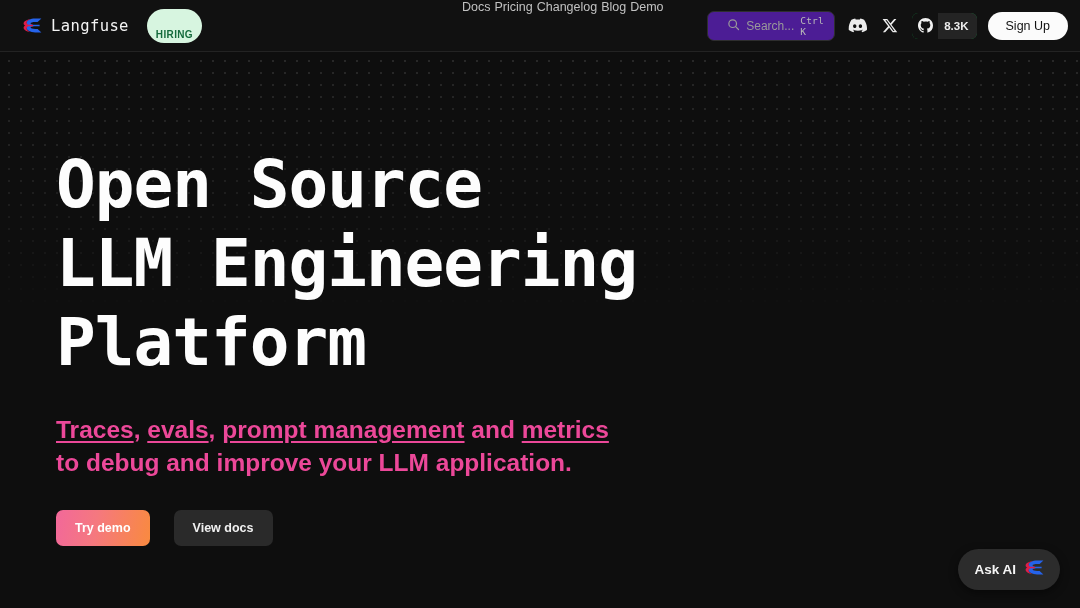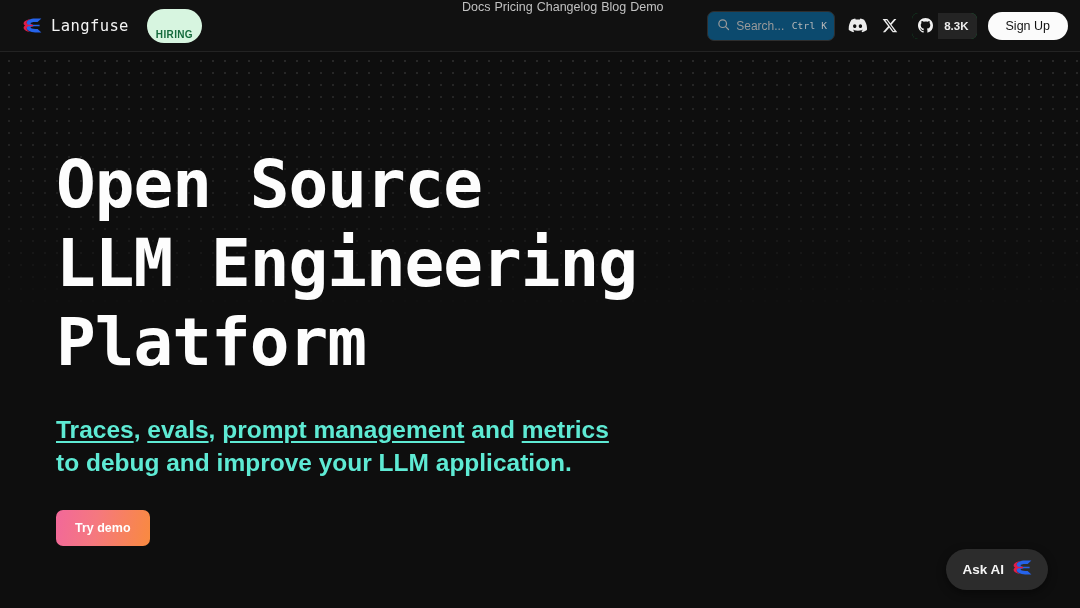--- a/index.html
+++ b/index.html
@@ -52,25 +52,25 @@
     color:#c2c2c2; font-size:12.5px; text-decoration:none;
   }
 
   .header-right{
     margin-left:auto;
     display:flex; align-items:center; gap:11px;
   }
 
   .search-box{
     width:128px; height:30px;
-    background:#0c4a6e;
+    background:#4c1d95;
     border:1px solid #2e2e2e;
     border-radius:7px;
     display:flex; align-items:center;
-    padding:0 7px 0 9px;
+    padding:0 7px 0 19px;
     gap:6px;
   }
   .search-box .srch-ico{ flex:0 0 auto; }
   .search-ph{
     color:#9a9a9a; font-size:12px; flex:1;
   }
   .kbd{
     font-family:"DejaVu Sans Mono","Liberation Mono",monospace;
     font-size:9.5px; color:#b9b9b9;
     letter-spacing:.2px;
@@ -133,21 +133,21 @@
     font-family:"DejaVu Sans Mono","Liberation Mono",monospace;
     color:#fdfdfd;
     font-size:66px;
     line-height:79px;
     font-weight:700;
     letter-spacing:-1px;
     white-space:pre;
   }
   .subhead{
     margin-top:31px;
-    color:#5eead4;
+    color:#ec4899;
     font-size:24.5px;
     line-height:33px;
     font-weight:700;
     max-width:760px;
   }
   .subhead u{ text-decoration:underline; text-underline-offset:3px; }
 
   .cta-row{
     margin-top:31px;
     display:flex; gap:24px; align-items:flex-end;
@@ -163,21 +163,21 @@
     background:#2a2a2a;
     color:#f0f0f0;
     font-size:12.5px; font-weight:700;
     padding:11px 19px;
     border:none; border-radius:7px;
   }
 
   
   .ask-ai{
     position:absolute;
-    right:32px; bottom:18px;
+    right:20px; bottom:18px;
     height:41px;
     background:#2c2c2c;
     border-radius:999px;
     display:flex; align-items:center;
     gap:8px;
     padding:0 16px;
     box-shadow:0 3px 10px rgba(0,0,0,.45);
   }
   .ask-ai-label{ color:#f5f5f5; font-size:13.5px; font-weight:700; }
 </style>
@@ -249,20 +249,21 @@
   <div class="hero-inner">
 
     <h1 class="headline"><span>Open Source</span>
 <span>LLM Engineering</span>
 <span>Platform</span></h1>
 
     <p class="subhead"><u>Traces</u><span>, </span><u>evals</u><span>, </span><u>prompt management</u><span> and </span><u>metrics</u><br><span>to debug and improve your LLM application.</span></p>
 
     <div class="cta-row">
       <button class="btn-demo">Try demo</button>
+      <button class="btn-docs">View docs</button>
     </div>
   </div>
 
   <div class="ask-ai">
     <span class="ask-ai-label">Ask AI</span>
     <span>
       <svg width="20" height="15" viewBox="0 0 20 15" xmlns="http://www.w3.org/2000/svg">
         <path d="M13.2 0.6 C8.4 0.6 4.4 2.6 4.4 5.2 C4.4 6.2 5.0 7.0 6.0 7.5 C5.0 8.0 4.4 8.8 4.4 9.8 C4.4 12.4 8.4 14.4 13.2 14.4 L19.4 14.4 L15.6 11.0 L13.2 11.0 C10.6 11.0 8.6 10.4 8.6 9.6 C8.6 8.9 10.1 8.4 12.2 8.3 L17.6 8.3 L17.6 6.7 L12.2 6.7 C10.1 6.6 8.6 6.1 8.6 5.4 C8.6 4.6 10.6 4.0 13.2 4.0 L15.6 4.0 L19.4 0.6 Z" fill="#2563eb"></path>
         <path d="M8.6 0.9 C4.6 1.6 1.6 3.3 1.6 5.4 C1.6 6.4 2.3 7.2 3.4 7.6 C2.3 8.0 1.6 8.8 1.6 9.8 C1.6 11.8 4.4 13.4 8.2 14.2 C6.0 13.3 4.6 12.0 4.6 10.6 C4.6 9.7 5.2 8.9 6.2 8.3 L11.0 8.3 L11.0 6.8 L6.2 6.8 C5.2 6.2 4.6 5.4 4.6 4.5 C4.6 3.1 6.2 1.8 8.6 0.9 Z" fill="#e11d48"></path>
       </svg>

